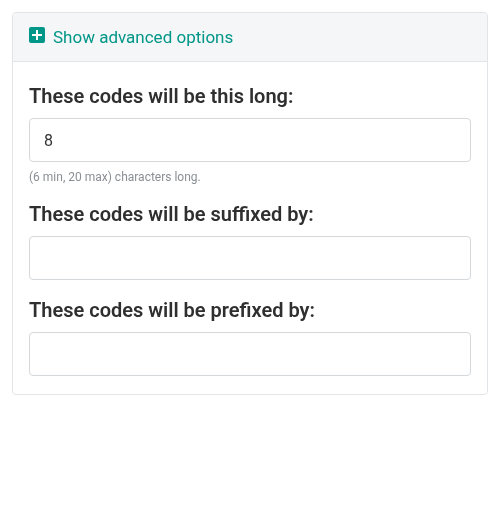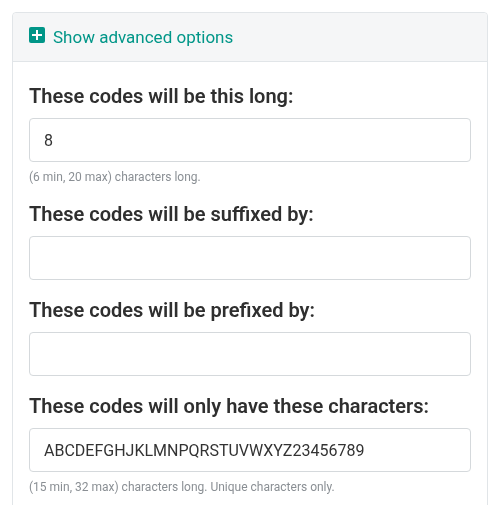--- a/index.html
+++ b/index.html
@@ -108,21 +108,16 @@
       <div class="field">
         <div class="field-label">These codes will be suffixed by:</div>
         <input class="field-input" type="text" value="" style="">
       </div>
 
       <div class="field">
         <div class="field-label">These codes will be prefixed by:</div>
         <input class="field-input" type="text" value="" style="">
       </div>
 
-      <div class="field">
-        <div class="field-label">These codes will only have these characters:</div>
-        <input class="field-input" type="text" value="ABCDEFGHJKLMNPQRSTUVWXYZ23456789" style="">
-        <div class="help">(15 min, 32 max) characters long. Unique characters only.</div>
-      </div>
 
     </div>
   </div>
 </div>
 
 </body></html>

